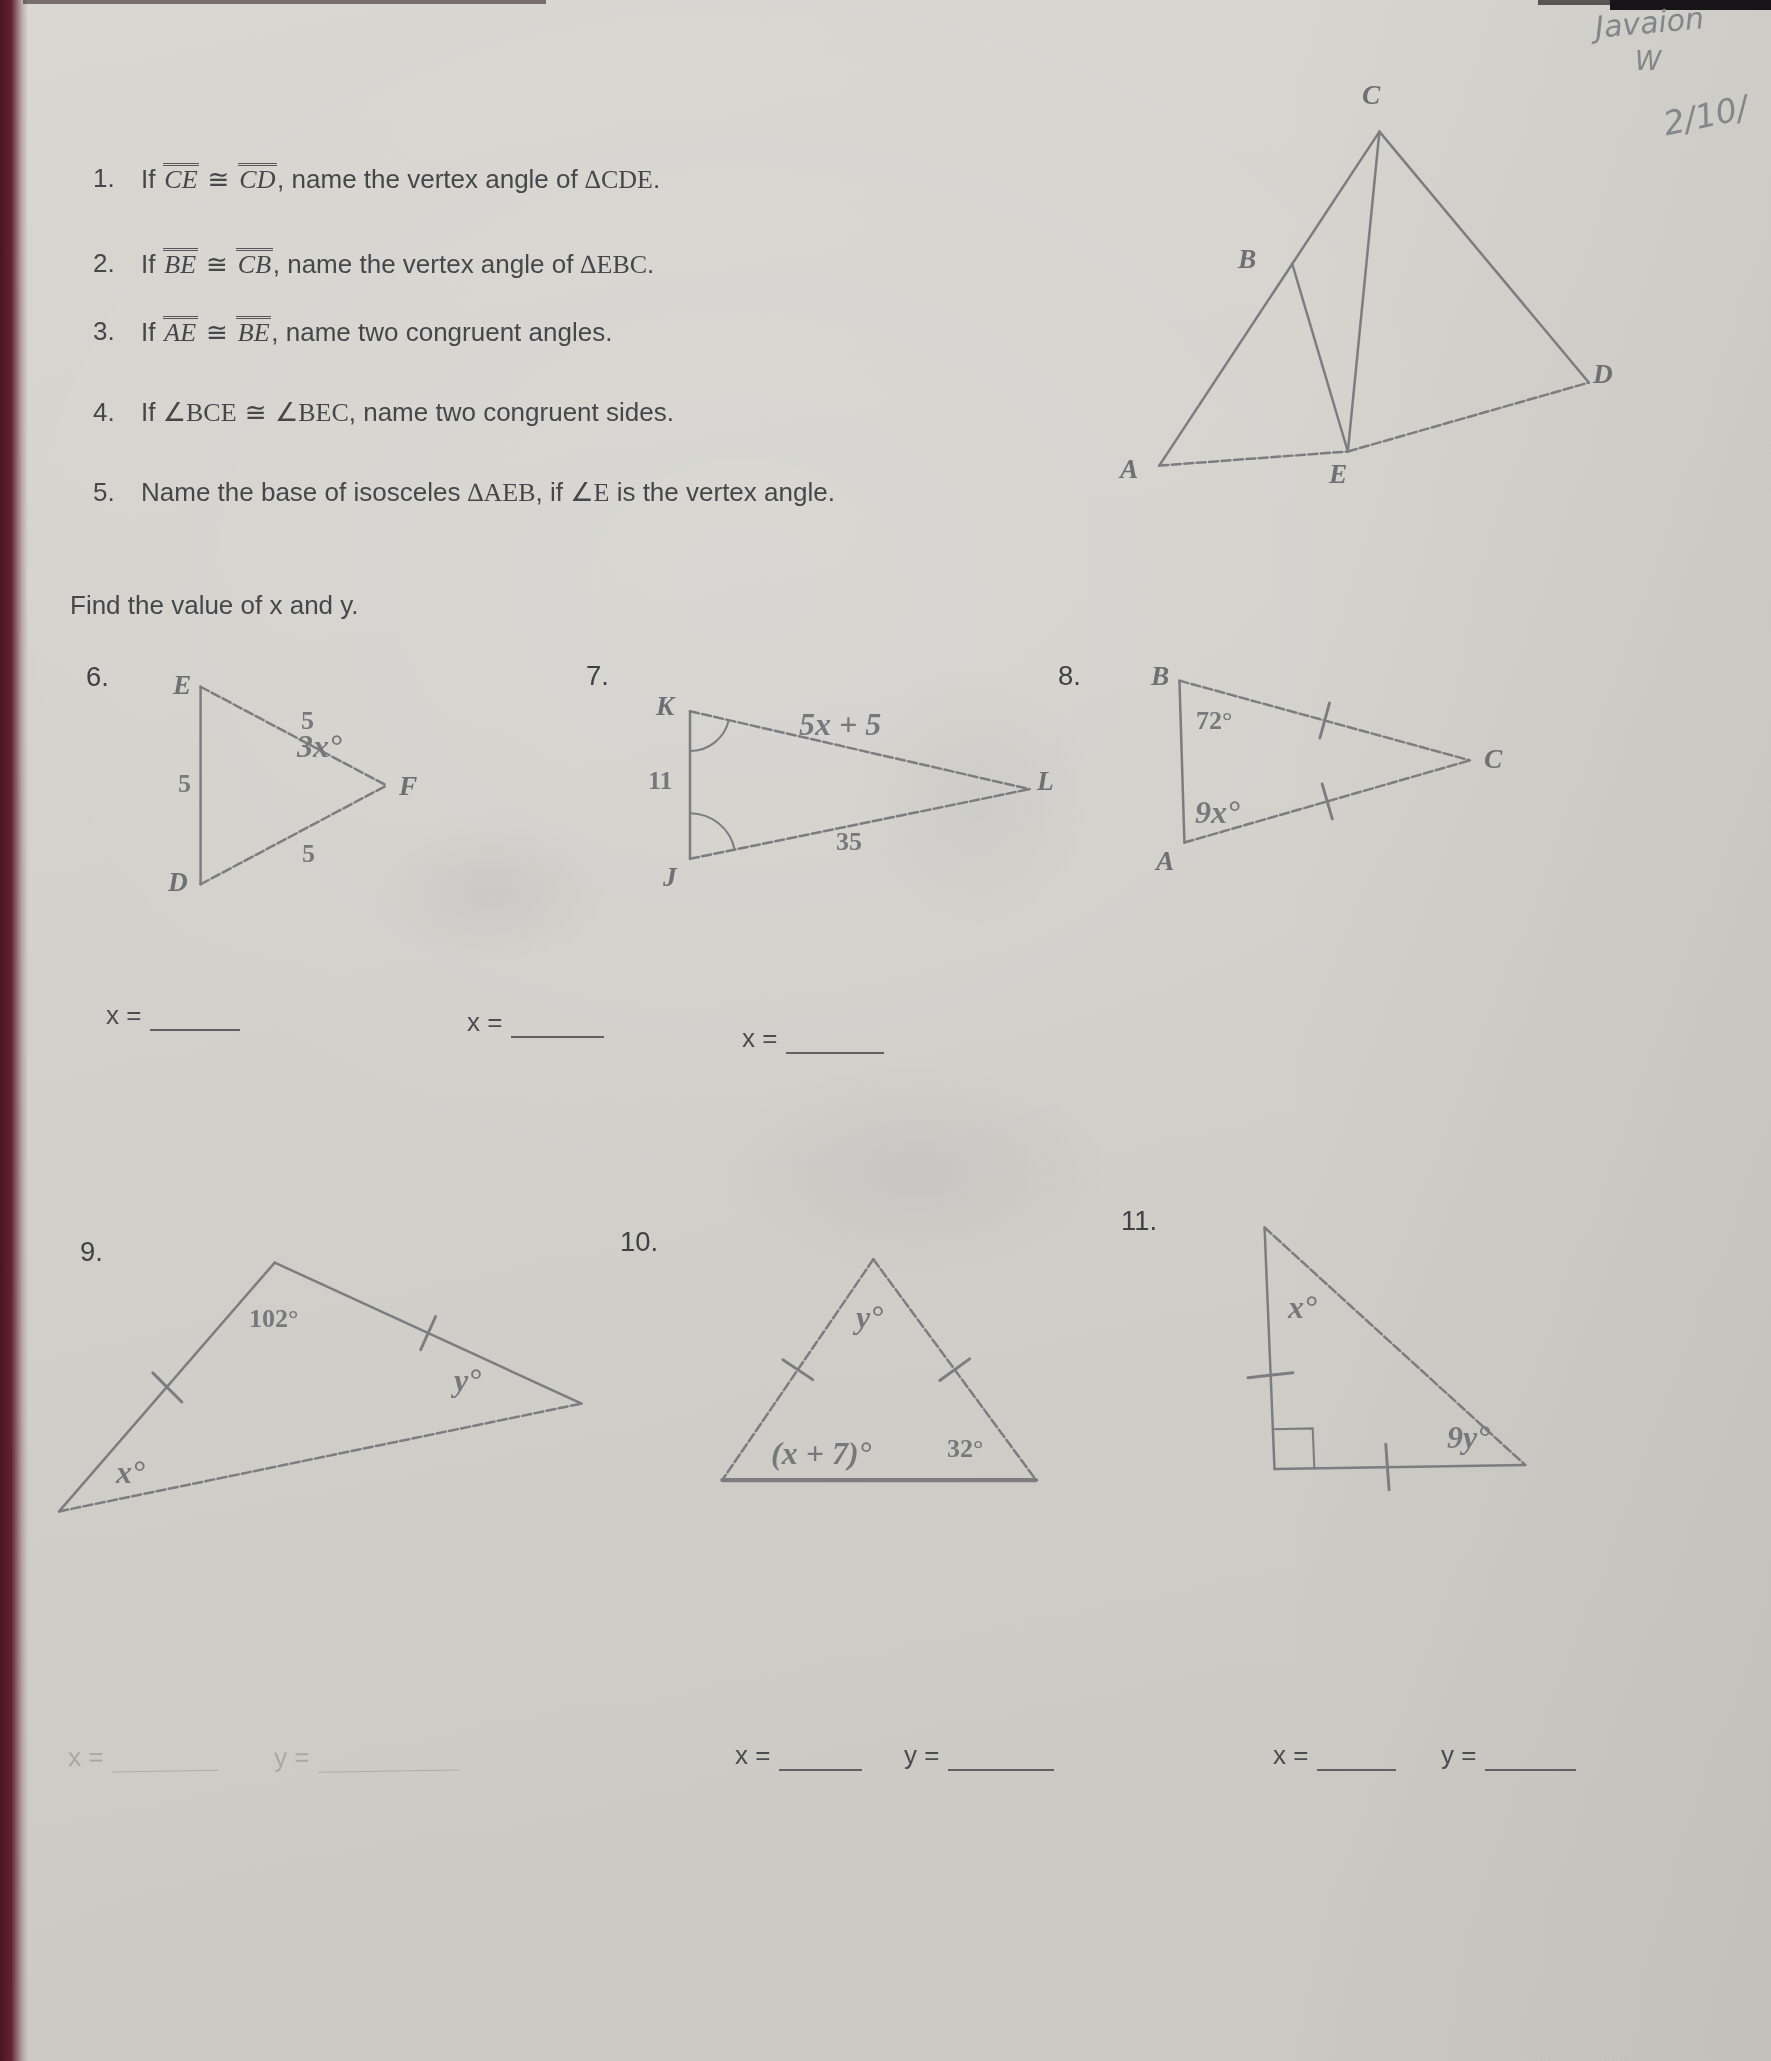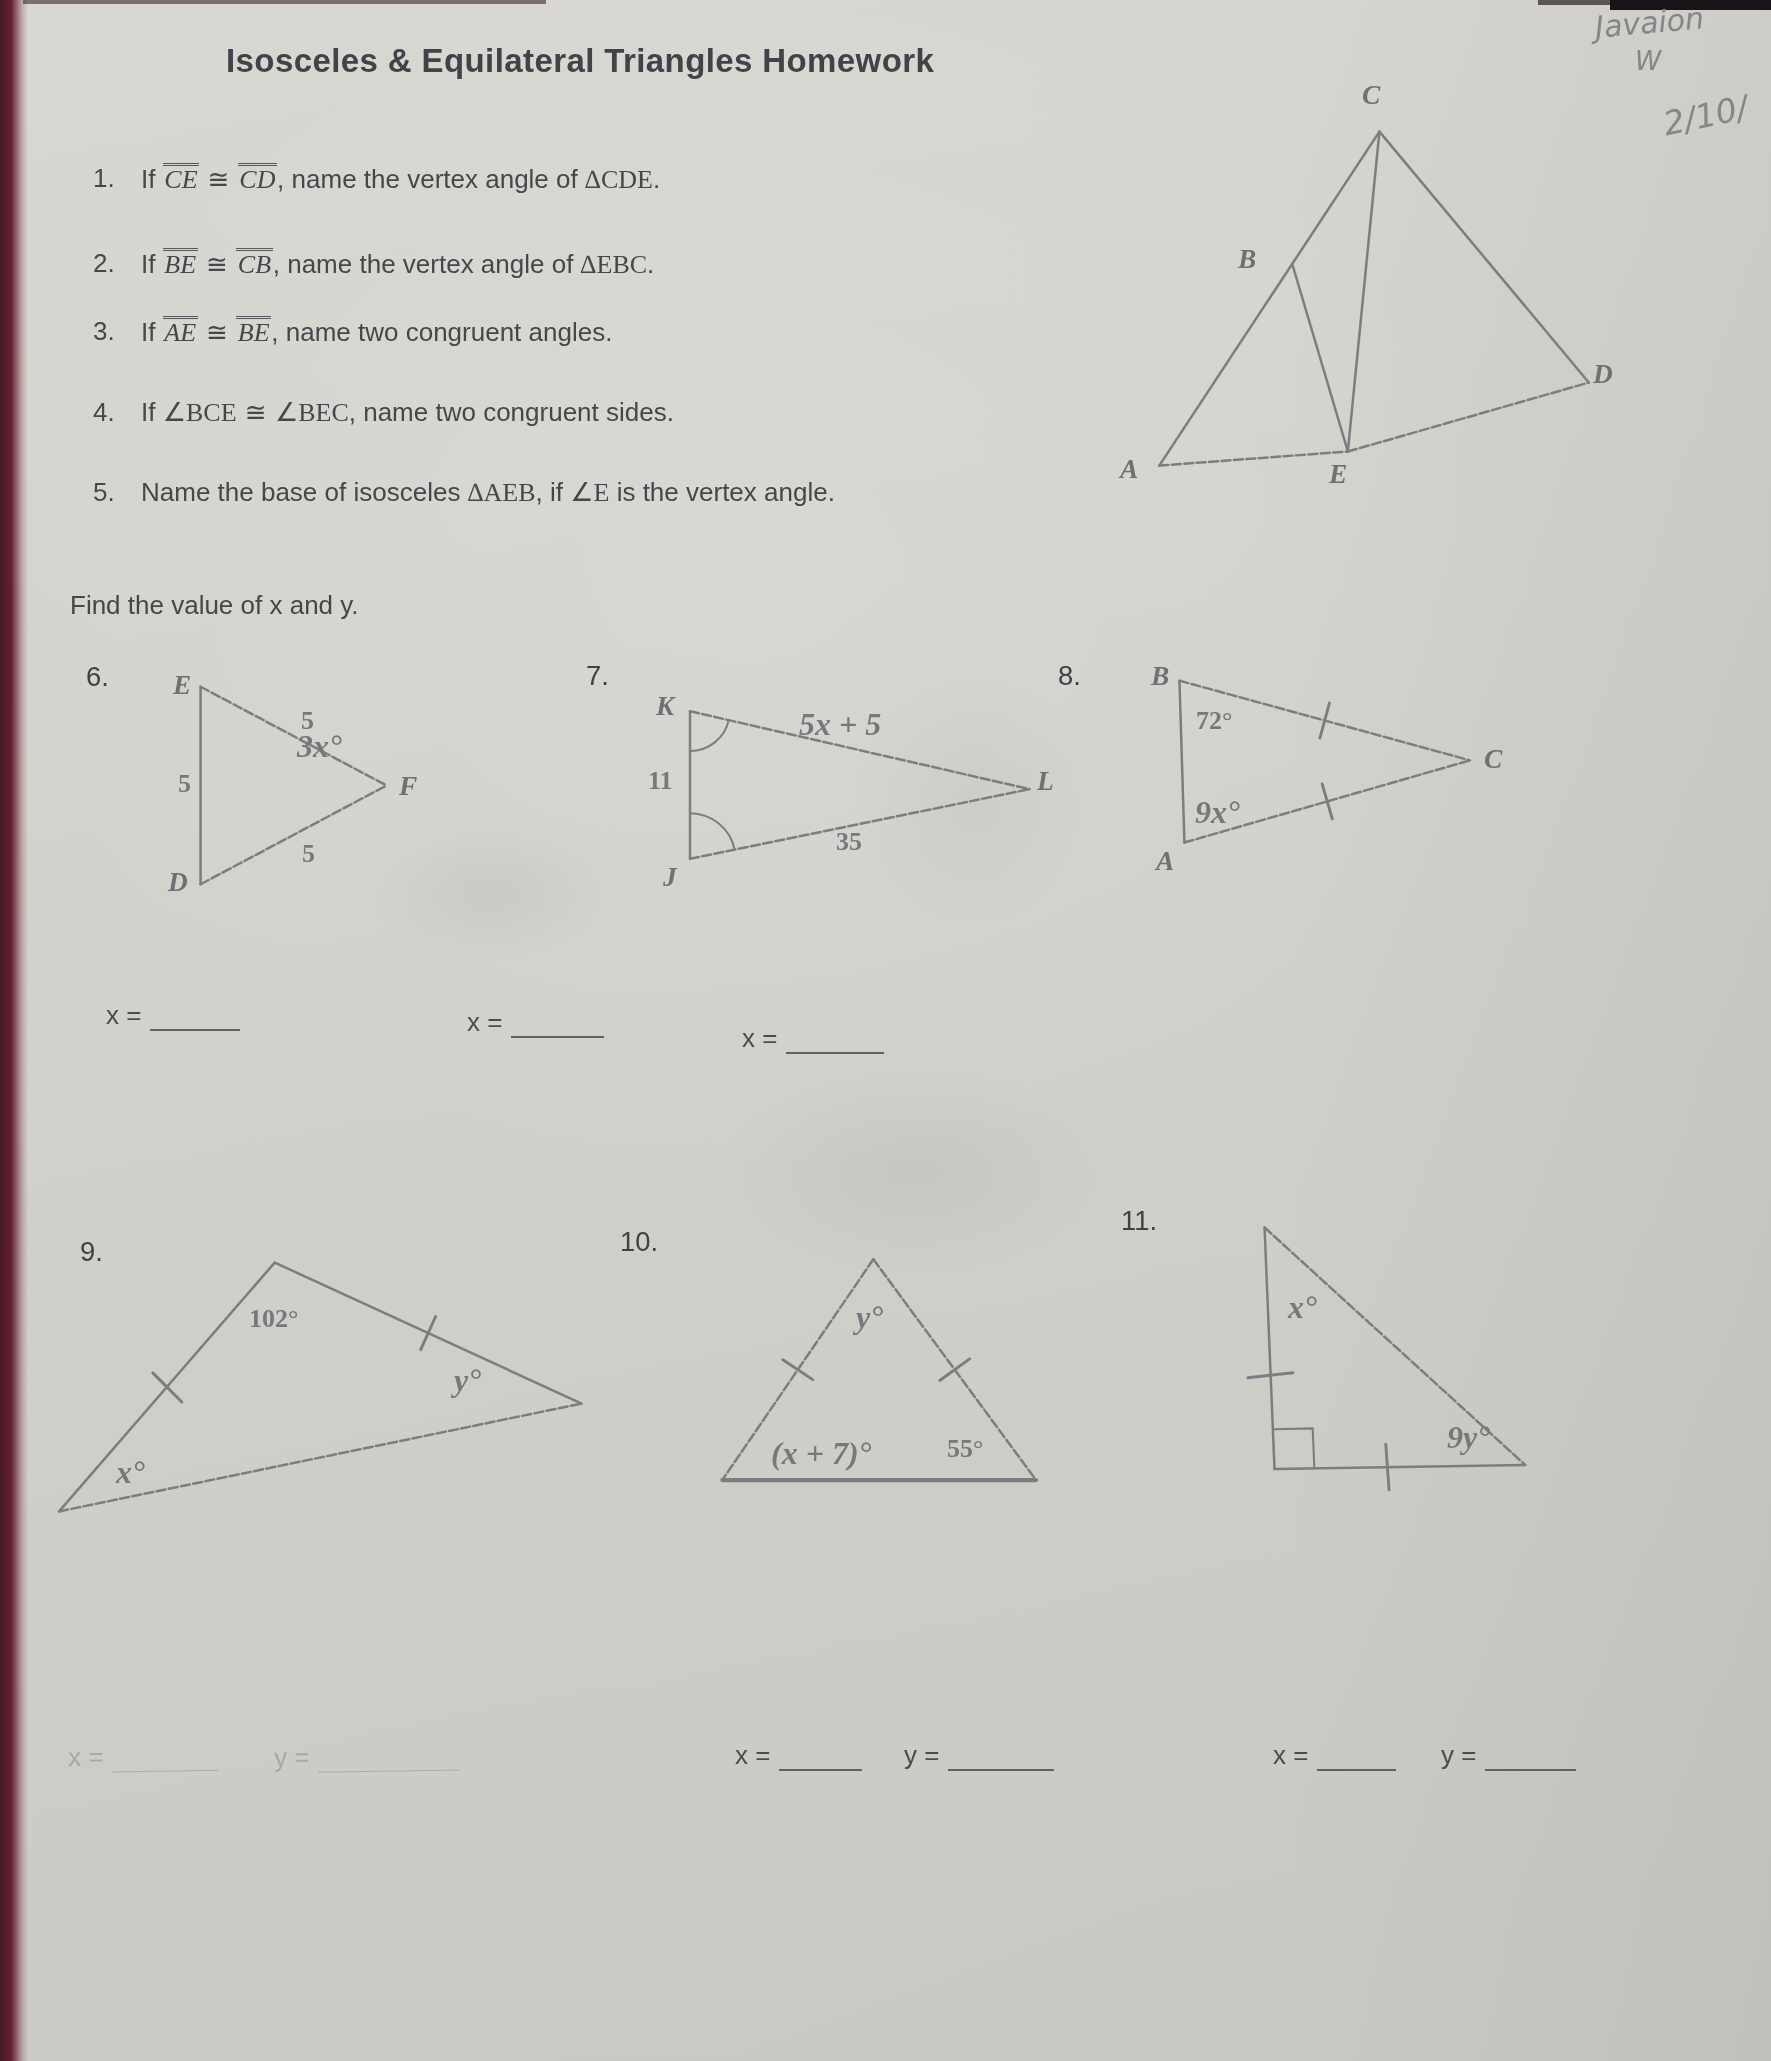--- a/index.html
+++ b/index.html
@@ -52,21 +52,20 @@
   <div class="sheen"></div>
   <div class="edge-left"></div>
   <div class="edge-top-left"></div>
   <div class="edge-top-right-a"></div>
   <div class="edge-top-right-b"></div>
 
   <div class="smudge" style="left:366px;top:822px;width:249px;height:141px;background:radial-gradient(ellipse,rgba(85,90,95,0.08),rgba(0,0,0,0) 70%);"></div>
   <div class="smudge" style="left:714px;top:1063px;width:399px;height:216px;background:radial-gradient(ellipse,rgba(85,90,95,0.07),rgba(0,0,0,0) 70%);"></div>
   <div class="smudge" style="left:847px;top:665px;width:249px;height:266px;background:radial-gradient(ellipse,rgba(85,90,95,0.06),rgba(0,0,0,0) 70%);"></div>
 
-  <div class="abs title" style="left:226px;top:42px;">Isosceles &amp; Equilateral Triangles Homework</div>
 
   <div class="abs hand" style="left:1595px;top:5px;font-size:30px;transform:rotate(-5deg);">Javaion</div>
   <div class="abs hand" style="left:1635px;top:45px;font-size:26.6px;">W</div>
   <div class="abs hand" style="left:1663px;top:96px;font-size:33px;transform:rotate(-12deg);">2/10/</div>
 
   <div class="abs q" style="left:93px;top:163px;">
     <span class="num">1.</span>
     <span><span>If </span><span class="seg">CE</span><span class="sym"> ≅ </span><span class="seg">CD</span><span>, name the vertex angle of </span><span class="math">∆CDE</span><span>.</span></span>
   </div>
   <div class="abs q" style="left:93px;top:248px;">
@@ -173,21 +172,21 @@
   <span class="abs pnum" style="left:620px;top:1226px;">10.</span>
   <svg class="abs" style="left:714px;top:1246px;" width="332" height="249" viewBox="0 0 400 300">
     <line class="lnd" x1="192" y1="16" x2="10" y2="282"></line>
     <line class="lnd" x1="192" y1="16" x2="388" y2="282"></line>
     <line class="lnb" x1="10" y1="282" x2="388" y2="282"></line>
     <line class="tick" x1="83" y1="137" x2="119" y2="161"></line>
     <line class="tick" x1="308" y1="136" x2="272" y2="162"></line>
   </svg>
   <span class="abs sexp" style="left:856px;top:1299px;">y°</span>
   <span class="abs sexp" style="left:771px;top:1435px;">(x + 7)°</span>
-  <span class="abs snum" style="left:947px;top:1434px;">55°</span>
+  <span class="abs snum" style="left:947px;top:1434px;">32°</span>
 
   <span class="abs pnum" style="left:1121px;top:1205px;">11.</span>
   <svg class="abs" style="left:1238px;top:1205px;" width="332" height="299" viewBox="0 0 400 360">
     <line class="ln" x1="32" y1="27" x2="44" y2="318"></line>
     <line class="ln" x1="44" y1="318" x2="346" y2="313"></line>
     <line class="lnd" x1="32" y1="27" x2="346" y2="313"></line>
     <path class="arc" d="M 42 270 L 90 269 L 92 317"></path>
     <line class="tick" x1="12" y1="208" x2="66" y2="202"></line>
     <line class="tick" x1="178" y1="288" x2="182" y2="343"></line>
   </svg>

